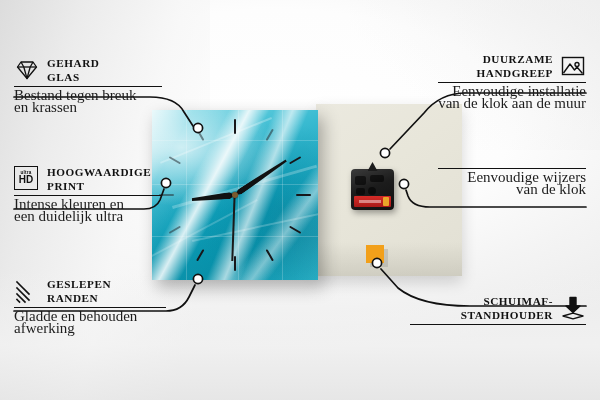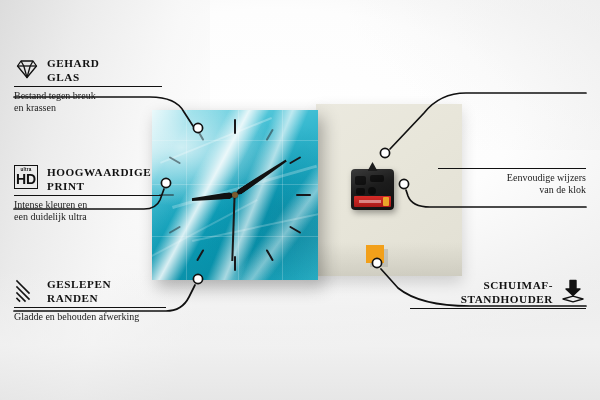--- a/index.html
+++ b/index.html
@@ -88,38 +88,38 @@
   .battery .plus { position:absolute; right:2px; top:1px; width:6px; height:9px;
     background:#e9a62a; border-radius:1px; }
   .battery .band { position:absolute; left:5px; top:4px; width:22px; height:3px;
     background:rgba(255,255,255,.45); }
 
   .foam-pad { position:absolute; left:366px; top:245px; width:18px; height:18px;
     background:#f2a01a; box-shadow:4px 4px 0 rgba(150,150,140,.35); }
 
   
   .callout { position:absolute; }
-  .callout .head { display:flex; align-items:flex-start; gap:7px; }
+  .callout .head { display:flex; align-items:center; gap:7px; }
   .callout .title { font-weight:bold; font-size:11.2px; letter-spacing:.55px;
     line-height:14px; color:#111; text-transform:uppercase; white-space:pre-line; }
   .callout .rule { height:1.3px; background:#111; margin-top:2px; }
-  .callout .sub { font-size:10px; line-height:11.6px; color:#1c1c1c; margin-top:3px;
+  .callout .sub { font-size:15px; line-height:11.6px; color:#1c1c1c; margin-top:3px;
     white-space:pre-line; }
   .callout.right .head { flex-direction:row; justify-content:flex-end; }
   .callout.right .title { text-align:right; }
   .callout.right .sub { text-align:right; }
   .ico { flex:0 0 auto; width:26px; height:26px; }
   .ico svg { display:block; width:26px; height:26px; }
 
   .hd-badge { width:24px; height:24px; border:1.4px solid #111;
     display:flex; flex-direction:column; align-items:center; justify-content:center;
     line-height:1; }
   .hd-badge .u { font-size:4.6px; font-weight:bold; letter-spacing:.2px; color:#111;
     font-family:"Liberation Sans", sans-serif; }
-  .hd-badge .h { font-size:14px; font-weight:bold; color:#111;
+  .hd-badge .h { font-size:10px; font-weight:bold; color:#111;
     font-family:"Liberation Sans", sans-serif; margin-top:-1px; }
 
   
   #wires { position:absolute; left:0; top:0; width:600px; height:400px; pointer-events:none; }
 </style>
 </head>
 <body>
 
 <div id="stage">
 
@@ -271,28 +271,46 @@
         </g>
           </svg>
       </span>
       <span class="title">GESLEPEN
 RANDEN</span>
     </div>
     <div class="rule" style="width:152px"></div>
     <div class="sub">Gladde en behouden afwerking</div>
   </div>
 
+  <div class="callout right" style="left:438px;top:52px;width:148px">
+    <div class="head">
+      <span class="title">DUURZAME
+HANDGREEP</span>
+      <span class="ico">
+        <svg viewBox="0 0 26 26">
+            <g fill="none" stroke="#111" stroke-width="1.4">
+          <rect x="2.5" y="4.5" width="21" height="17"></rect>
+          <circle cx="17" cy="11.5" r="2"></circle>
+          <path d="M3.5,20 L10,11 L14.5,17 L17,14 L22.5,20.5" stroke-linejoin="round"></path>
+        </g>
+          </svg>
+      </span>
+    </div>
+    <div class="rule" style="width:148px;margin-left:auto"></div>
+    <div class="sub">Eenvoudige installatie
+van de klok aan de muur</div>
+  </div>
 
   <div class="callout right" style="left:438px;top:166px;width:148px">
     <div class="rule" style="width:148px;margin-left:auto"></div>
     <div class="sub">Eenvoudige wijzers
 van de klok</div>
   </div>
 
-  <div class="callout right" style="left:410px;top:278px;width:176px">
+  <div class="callout right" style="left:410px;top:294px;width:176px">
     <div class="head">
       <span class="title">SCHUIMAF-
 STANDHOUDER</span>
       <span class="ico">
         <svg viewBox="0 0 26 26">
             <g fill="none" stroke="#111" stroke-width="1.4" stroke-linejoin="round">
           <path d="M10,2.5 L16,2.5 L16,11 L20,11 L13,17.5 L6,11 L10,11 Z" fill="#111"></path>
           <path d="M13,18.2 L23,21 L13,23.8 L3,21 Z"></path>
         </g>
           </svg>

